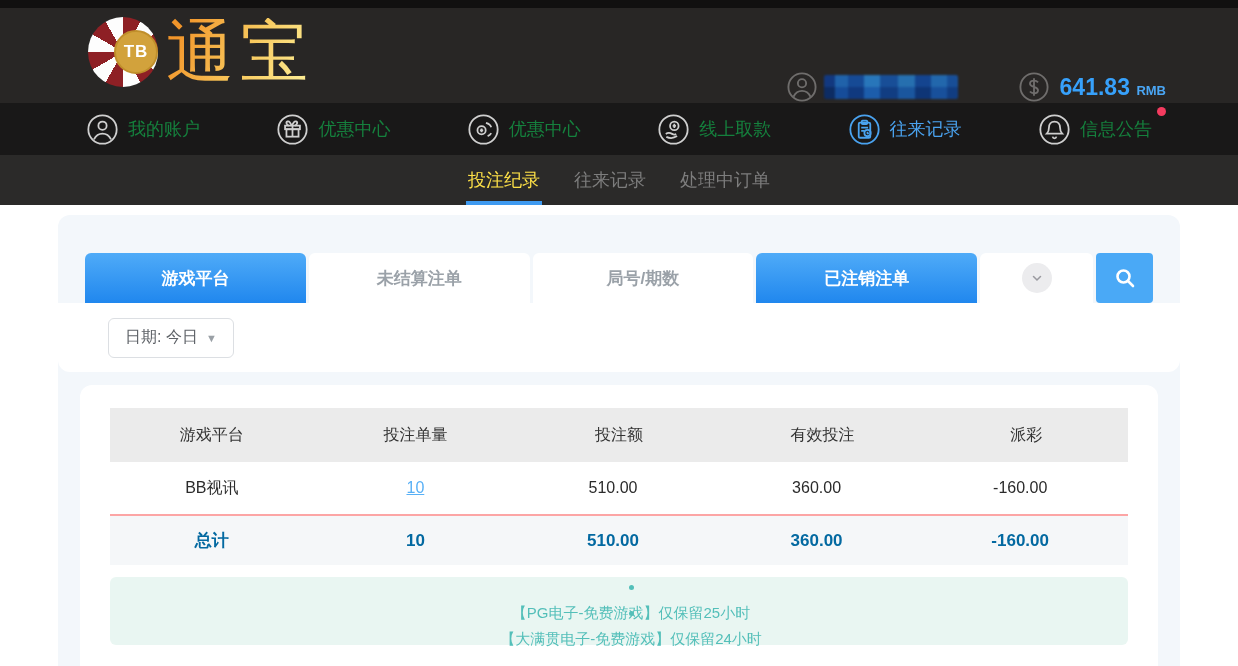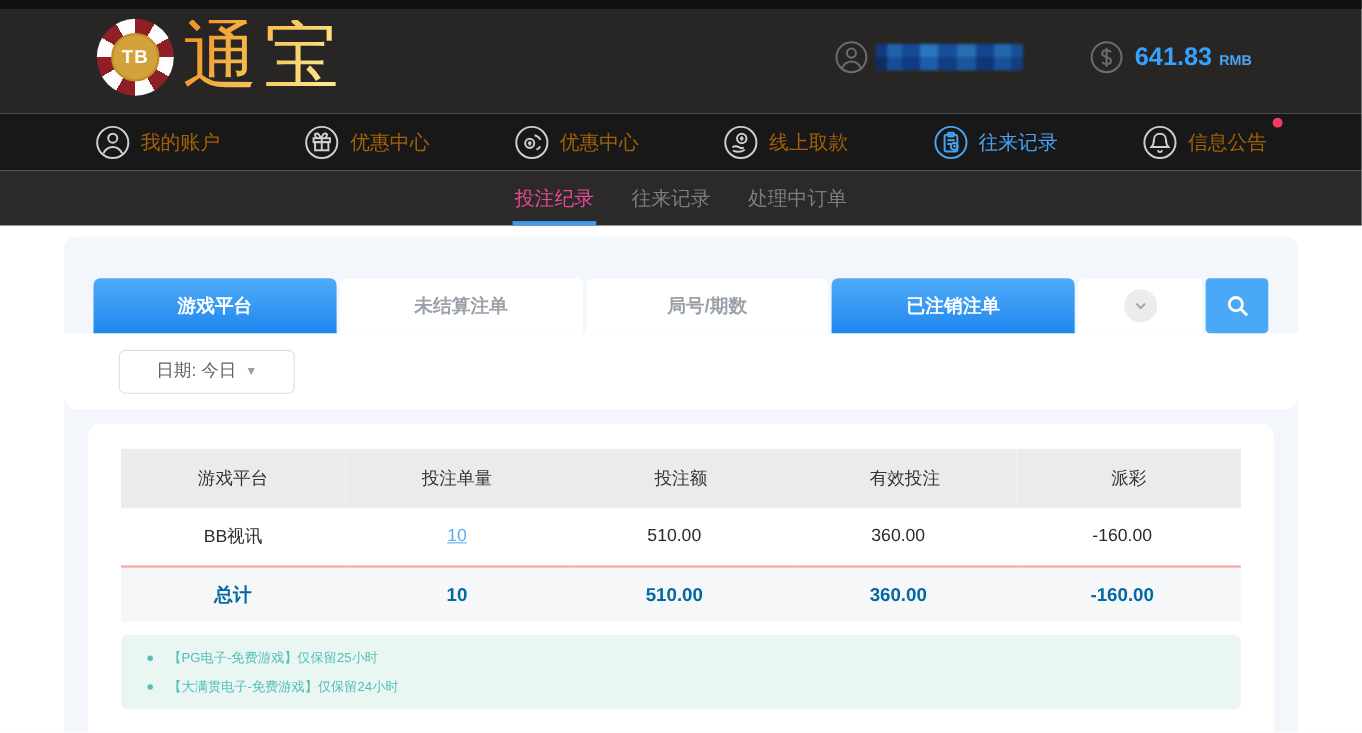--- a/index.html
+++ b/index.html
@@ -5,79 +5,79 @@
   * { margin:0; padding:0; box-sizing:border-box; }
   html,body { width:1238px; font-family:"Liberation Sans","DejaVu Sans",sans-serif; background:#fff; }
   body { height:666px; overflow:hidden; }
 
   
   .top-header { height:103px; background:#282625; position:relative; display:flex; align-items:center; }
   .top-strip { position:absolute; top:0; left:0; right:0; height:8px; background:#111010; }
   .logo-wrap { display:flex; align-items:center; margin-left:88px; gap:8px; }
   .chip { width:70px; height:70px; border-radius:50%;
           background:conic-gradient(#8e2025 0 30deg,#fdfdfd 30deg 60deg,#8e2025 60deg 90deg,#fdfdfd 90deg 120deg,#8e2025 120deg 150deg,#fdfdfd 150deg 180deg,#8e2025 180deg 210deg,#fdfdfd 210deg 240deg,#8e2025 240deg 270deg,#fdfdfd 270deg 300deg,#8e2025 300deg 330deg,#fdfdfd 330deg 360deg);
-          display:flex; align-items:center; justify-content:center; }
+          display:flex; align-items:center; justify-content:flex-end; }
   .chip-core { width:44px; height:44px; border-radius:50%; background:#d2a23c; border:2px solid #c08f2b;
                color:#fff; font-weight:bold; font-size:17px; display:flex; align-items:center; justify-content:center; letter-spacing:1px; }
   .brand-name { font-family:"DejaVu Serif","Liberation Serif",serif; font-weight:normal; font-size:68px; line-height:1;
                 background:linear-gradient(115deg,#f2952a 10%,#f8c95e 55%,#fcea90 90%);
                 -webkit-background-clip:text; background-clip:text; color:transparent; letter-spacing:6px; }
-  .header-right { position:absolute; right:100px; top:0; height:100%; display:flex; align-items:center; gap:60px; }
+  .header-right { position:absolute; right:72px; top:0; height:100%; display:flex; align-items:flex-end; gap:60px; }
   .user-box { display:flex; align-items:center; gap:6px; }
   .circle-icon { width:32px; height:32px; color:#6f6d6c; }
   .blur-name { width:134px; height:24px; border-radius:2px;
       background:linear-gradient(90deg,#1f3d5c 0 8%,#3a6c99 8% 18%,#27507c 18% 30%,#4a82ae 30% 42%,#2b567f 42% 55%,#44799f 55% 68%,#234a72 68% 80%,#3e719c 80% 92%,#2b567f 92% 100%),
                  linear-gradient(0deg,#315e88 0 50%,#47799f 50% 100%);
       background-blend-mode:overlay; filter:blur(1.3px); opacity:.95; }
   .balance-box { display:flex; align-items:center; gap:10px; }
   .balance-amount { color:#37a1fb; font-size:23px; font-weight:bold; }
   .balance-currency { color:#4aa6f5; font-size:13px; font-weight:bold; margin-left:2px; }
 
   
   .main-nav { height:52px; background:#191818; display:flex; align-items:center; justify-content:space-between; padding:0 86px; }
-  .nav-item { display:flex; align-items:center; gap:9px; color:#a16207; font-size:18px; cursor:pointer; position:relative; }
+  .nav-item { display:flex; align-items:center; gap:9px; color:#15803d; font-size:18px; cursor:pointer; position:relative; }
   .nav-item .nav-icon { width:33px; height:33px; color:#cfcfcf; }
   .nav-item.active { color:#4aa3f0; }
   .nav-item.active .nav-icon { color:#4aa3f0; }
   .red-dot { position:absolute; top:-6px; right:-14px; width:9px; height:9px; border-radius:50%; background:#f43b5f; }
 
   
   .sub-nav { height:50px; background:#2b2a29; display:flex; align-items:center; justify-content:center; gap:30px; }
   .sub-item { color:#7d7d7d; font-size:18px; height:50px; display:flex; align-items:center; position:relative; padding:0 2px; cursor:pointer; }
-  .sub-item.active { color:#ec4899;font-family:Liberation Mono, monospace; }
+  .sub-item.active { color:#fde047;font-family:Liberation Mono, monospace; }
   .sub-item.active .sub-underline { position:absolute; bottom:0; left:0; right:0; height:4px; background:#3f9af0; }
 
   
   .backdrop { margin:10px 58px 0; height:451px; background:#f3f7fb; border-radius:12px 12px 0 0; padding-top:38px; }
   .tabs-row { display:flex; gap:3px; margin:0 27px; height:50px; }
   .ftab { flex:1 1 0; border-radius:6px 6px 0 0; display:flex; align-items:center; justify-content:center;
           font-size:17px; font-weight:bold; cursor:pointer; }
   .ftab.blue { background:linear-gradient(180deg,#4fabf8,#2087ee); color:#fff; }
   .ftab.white { background:#ffffff; color:#9aa1a8; }
   .ftab-dropdown { flex:0 0 113px; background:#fff; border-radius:6px 6px 0 0; display:flex; align-items:center; justify-content:center; cursor:pointer; }
   .chev-circle { width:30px; height:30px; border-radius:50%; background:#ececee; display:flex; align-items:center; justify-content:center; color:#9a9aa0; }
   .search-btn { flex:0 0 57px; background:#4aa9f6; border:none; border-radius:4px; display:flex; align-items:center; justify-content:center; cursor:pointer; color:#fff; }
 
   .tab-content { background:#fff; border-radius:0 0 12px 12px; height:69px; display:flex; align-items:center; padding-left:50px; }
   .date-chip { display:flex; align-items:center; gap:8px; background:#fff; border:1px solid #dcdfe3; border-radius:6px;
-               height:40px; padding:0 33px; color:#5f6368; font-size:16px; cursor:pointer; }
+               height:40px; padding:0 16px; color:#5f6368; font-size:16px; cursor:pointer; }
   .date-caret { color:#9aa0a6; font-size:11px; }
 
   .report-card { margin:13px 22px 0; background:#fff; border-radius:12px 12px 0 0; height:281px; padding:23px 30px 0; }
   table.report { width:100%; border-collapse:collapse; table-layout:fixed; }
   table.report th { background:#ebebeb; height:54px; font-size:16px; font-weight:normal; color:#333; }
   table.report td { height:53px; font-size:16px; color:#2b2b2b; text-align:center; }
   tr.data-row td { border-bottom:2px solid #fca5a5; }
   tr.total-row td { background:#f5f7f9; height:50px; font-weight:bold; font-size:17px; color:#0369a1; }
   td.right { text-align:right; padding-right:12px; }
   .link-count { color:#58b0f6; text-decoration:underline; cursor:pointer; }
   .neg { color:#f8547d; }
 
   .notices { margin-top:12px; background:#e9f6f2; border-radius:6px; padding:8px 0 8px 24px; }
-  .notice-line { display:flex; align-items:center; gap:14px; color:#53bfb9; font-size:12px; height:26px; }
+  .notice-line { display:flex; align-items:center; gap:14px; color:#53bfb9; font-size:15px; height:26px;flex-direction:column; }
   .notice-bullet { width:5px; height:5px; border-radius:50%; background:#53bfb9; flex:0 0 auto; }
 
   svg { display:block; }
 </style>
 </head>
 <body>
 
 <header class="top-header">
   <div class="top-strip"></div>
 

